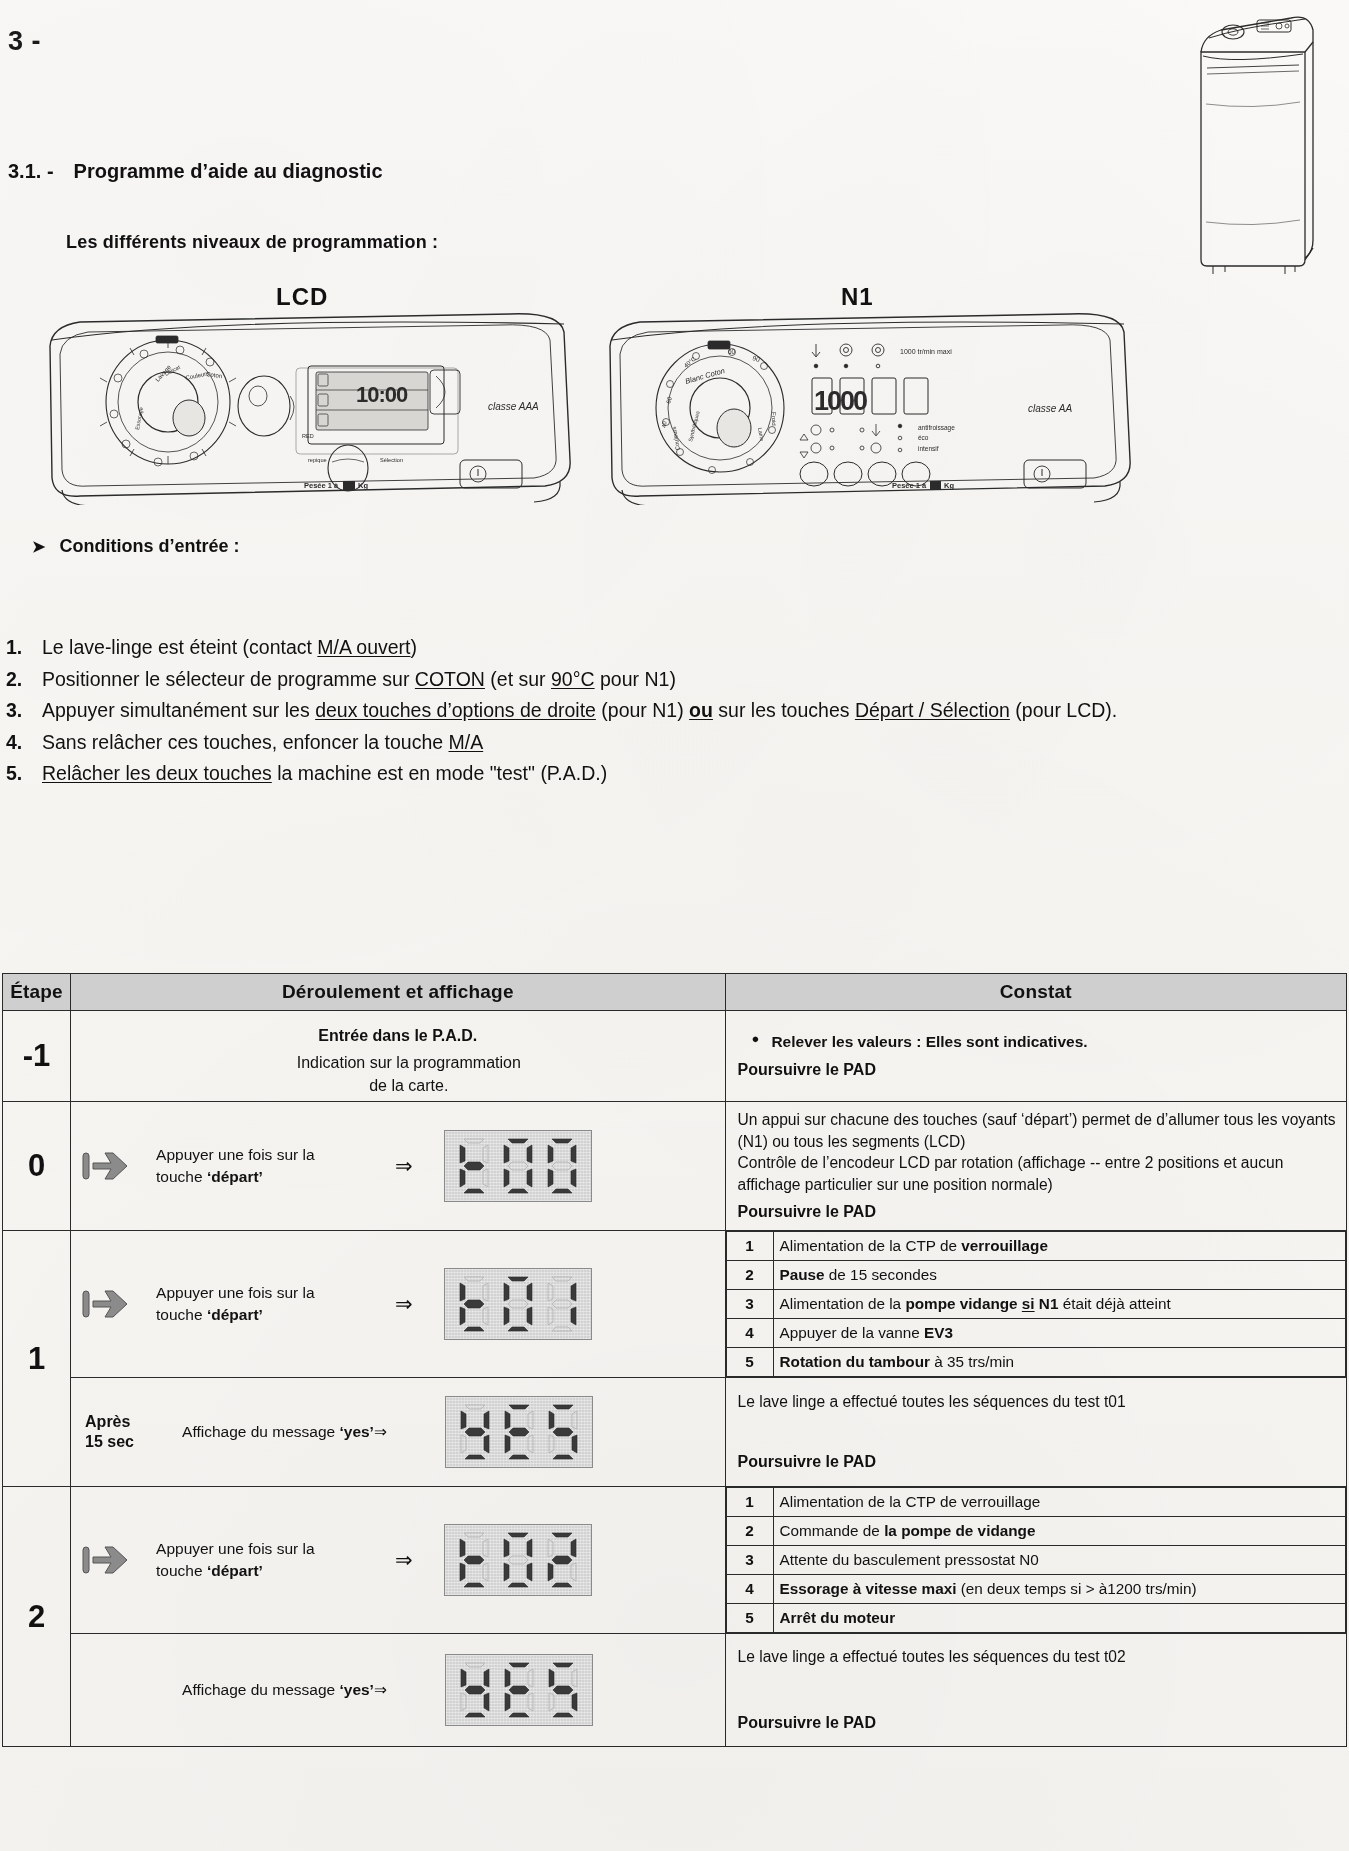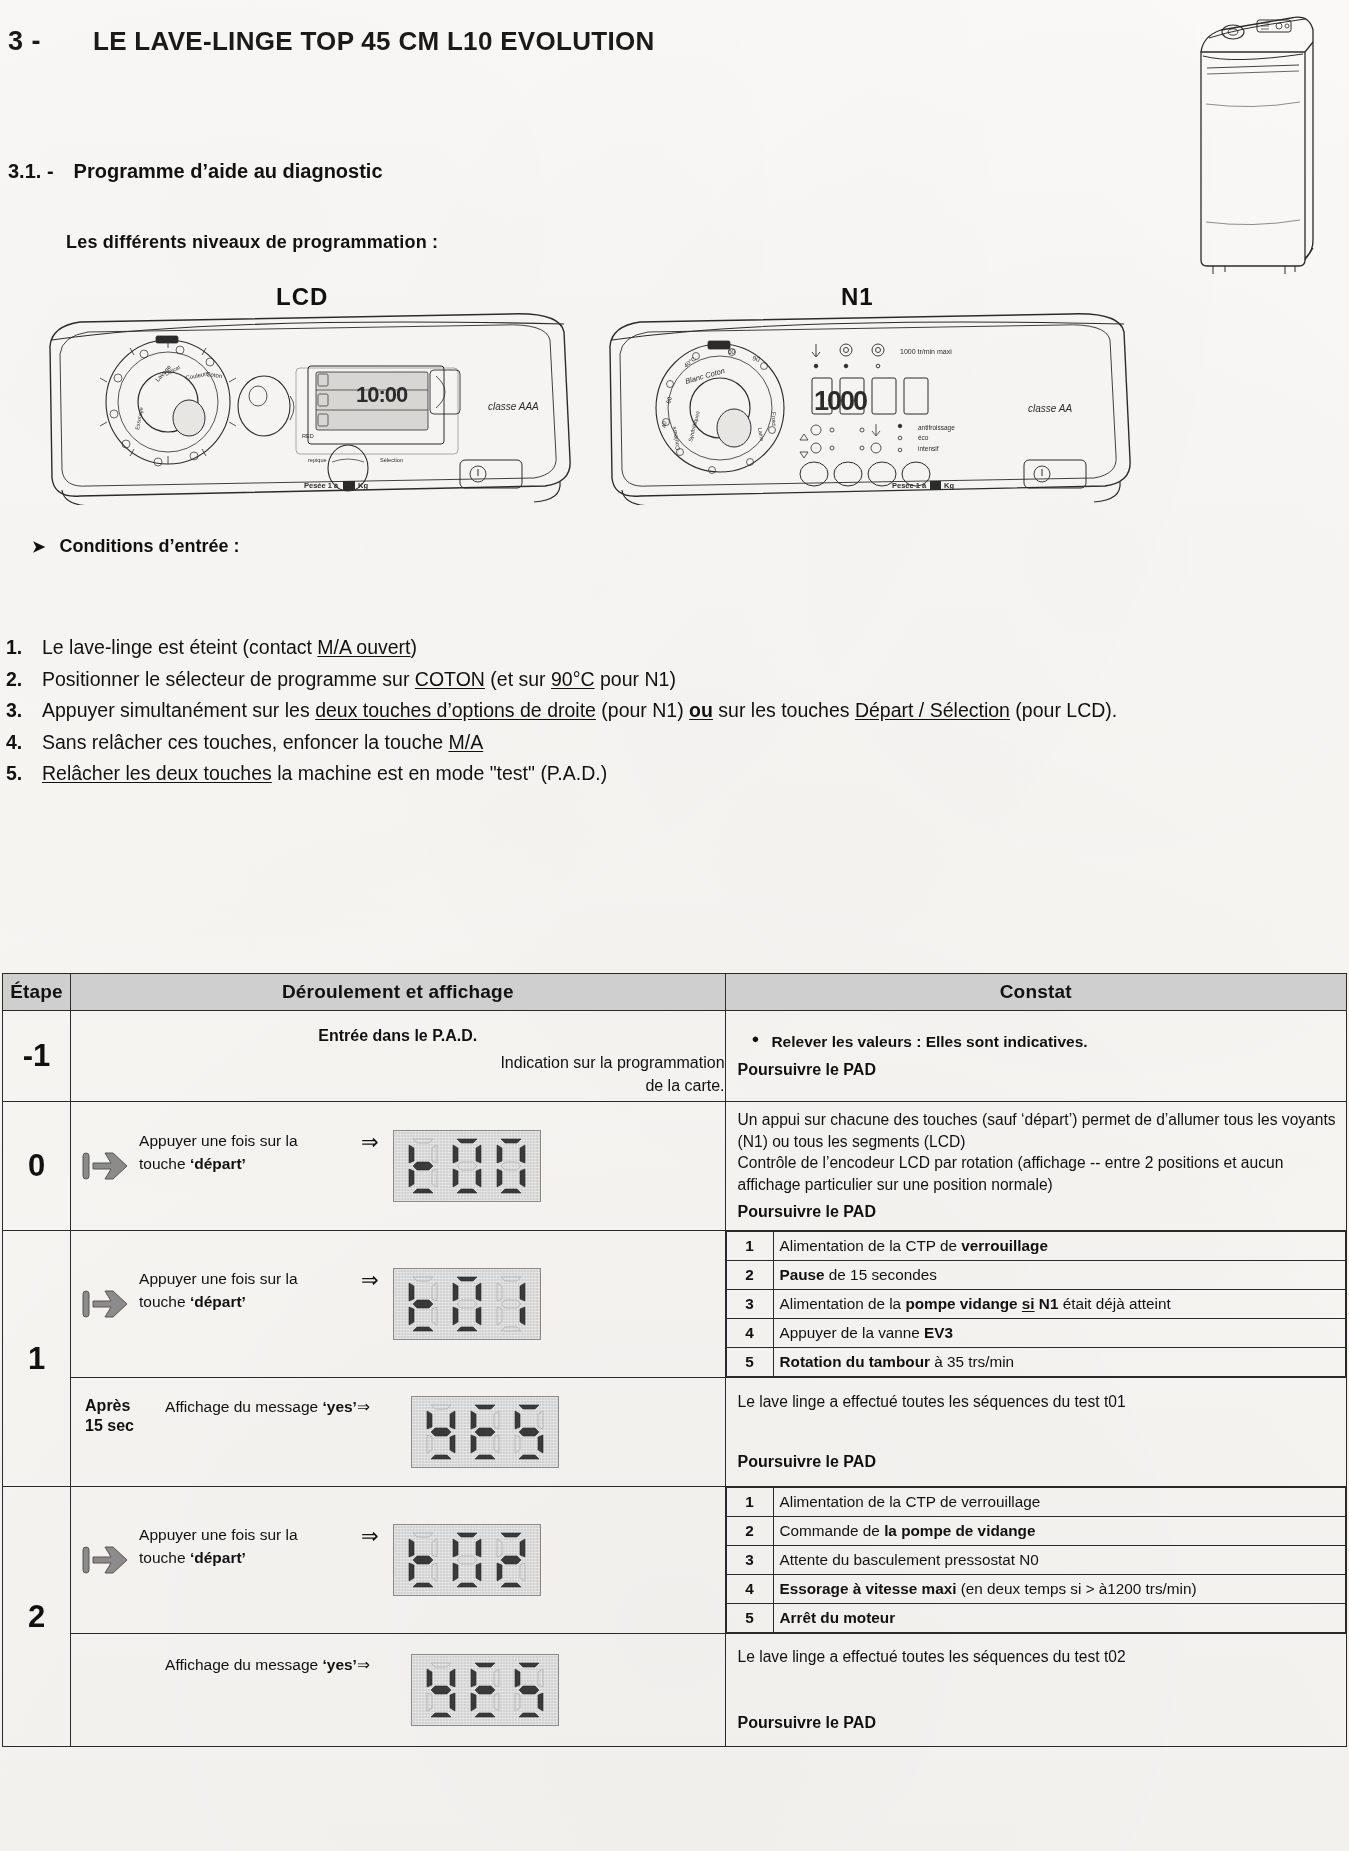--- a/index.html
+++ b/index.html
@@ -160,21 +160,22 @@
   .col-constat { width: 621px; }
 
   .etape-cell {
     text-align: center;
     font-size: 31px;
     font-weight: bold;
   }
 
   .deroul-inner {
     display: flex;
-    gap: 8px;
+    align-items: center;
+    gap: 25px;
     padding: 6px 8px;
     min-height: 64px;
   }
   .deroul-text {
     font-size: 15.5px;
     line-height: 1.45;
     flex: 0 0 auto;
     width: 208px;
   }
   .deroul-text.justify { text-align: justify; }
@@ -199,21 +200,21 @@
     align-items: center;
     flex: 0 0 auto;
     background-image:
       repeating-linear-gradient(0deg, rgba(255,255,255,.35) 0 1px, transparent 1px 3px),
       repeating-linear-gradient(90deg, rgba(255,255,255,.25) 0 1px, transparent 1px 3px);
   }
 
   
   .centered-block { text-align: center; padding: 6px 10px; margin-top: 6px; }
   .centered-block .t1 { font-weight: bold; font-size: 16px; }
-  .indent-left { text-align: right; font-size: 16px; line-height: 1.45; padding-left: 22px; }
+  .indent-left { text-align: center; font-size: 16px; line-height: 1.45; padding-left: 22px; }
 
   .constat-pad {
     padding: 7px 10px 7px 12px;
     font-size: 15.6px;
     line-height: 1.38;
   }
   .poursuivre {
     text-align: left;
     font-weight: bold;
     font-size: 16px;
@@ -240,21 +241,20 @@
   td.nopad { padding: 0 !important; }
 </style>
 </head>
 <body>
 
 <div class="page">
   <div class="scan-noise"></div>
 
   <div class="doc-head">
     <span class="head-num">3 -</span>
-    <span class="head-title">LE LAVE-LINGE TOP 45 CM L10 EVOLUTION</span>
   </div>
 
   <div class="sub-head">
     <span class="sub-num">3.1. -</span>
     <span class="sub-title">Programme d’aide au diagnostic</span>
   </div>
 
   <div class="sub-sub">Les différents niveaux de programmation :</div>
 
   <svg class="washer" viewBox="0 0 160 272">

